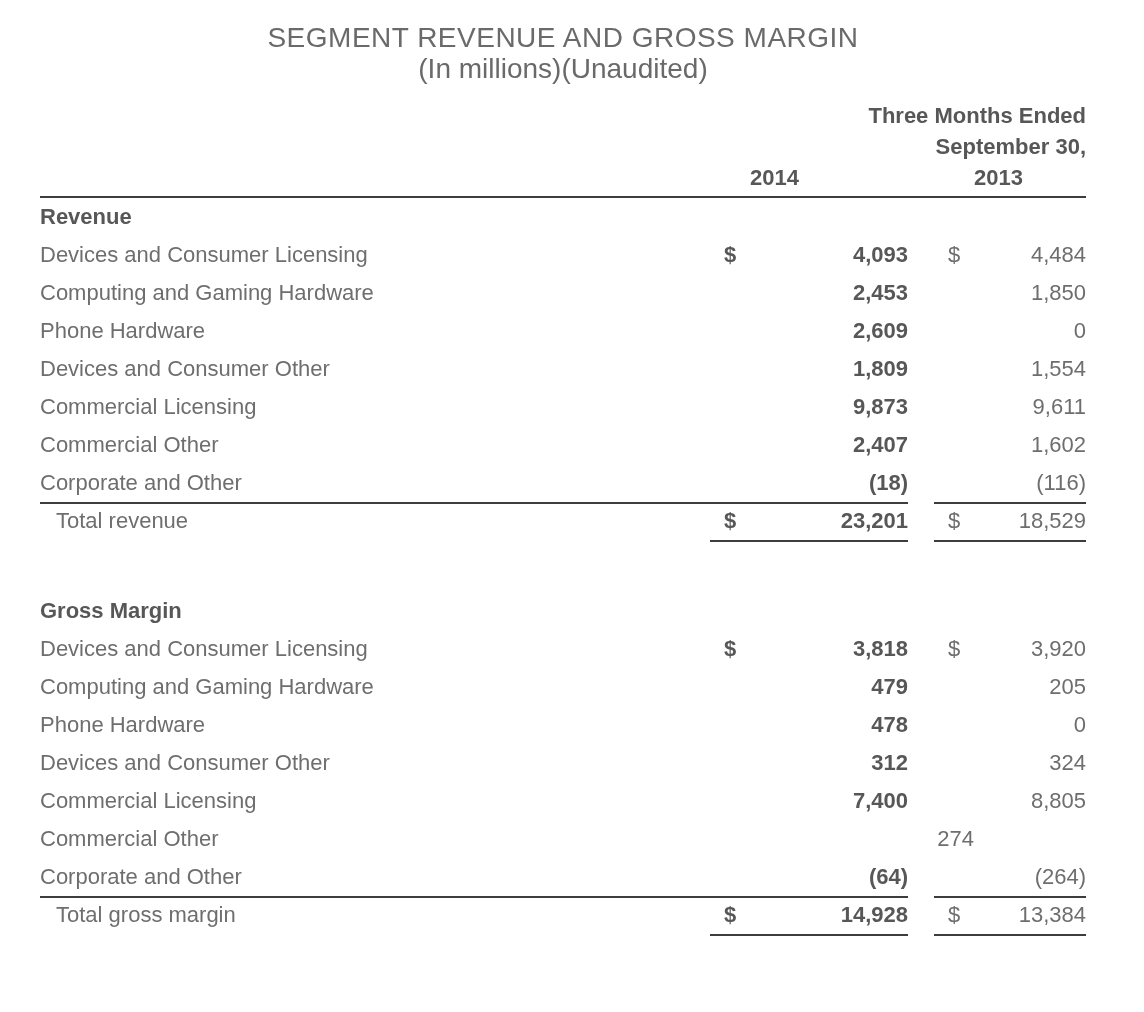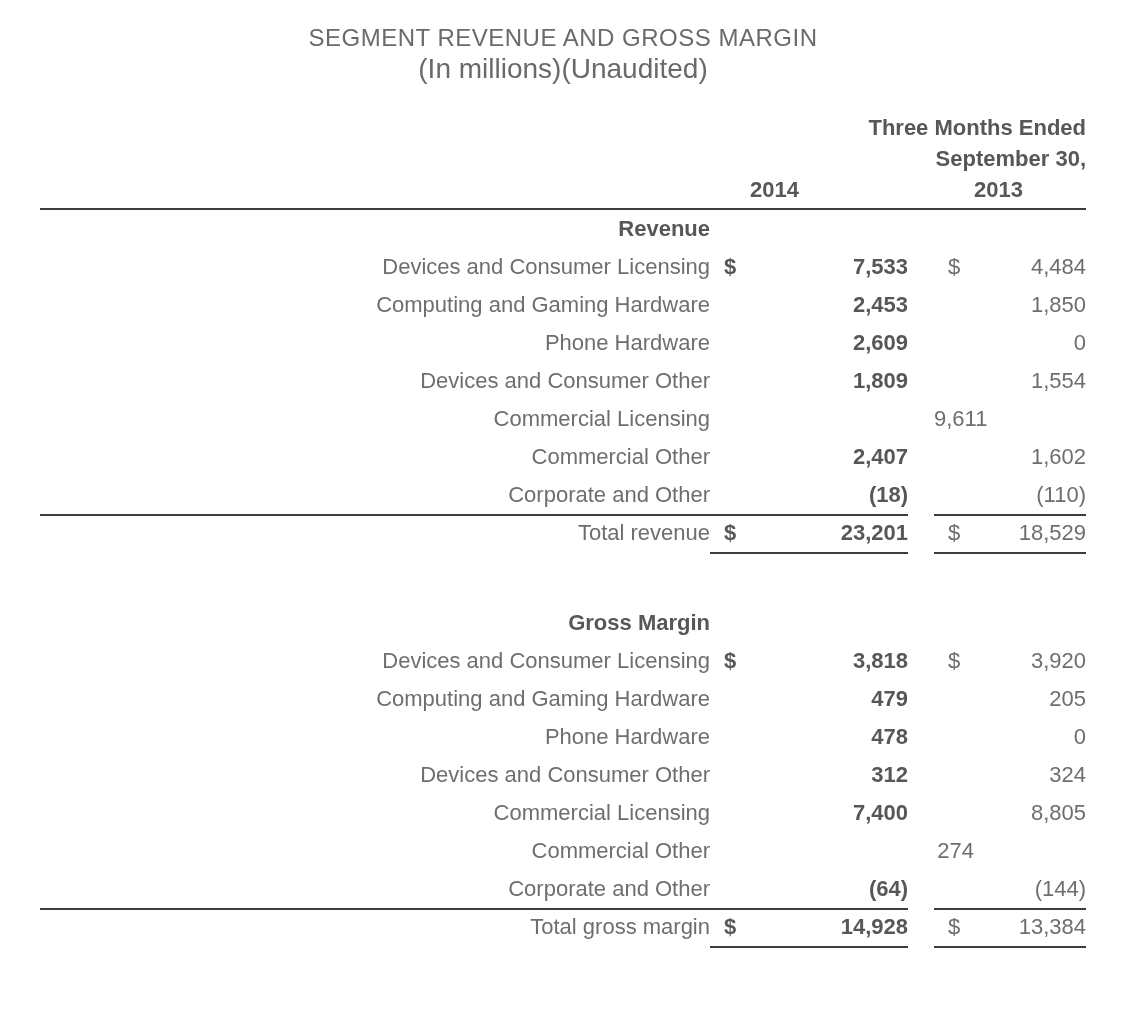--- a/index.html
+++ b/index.html
@@ -10,37 +10,37 @@
   }
   *{margin:0;padding:0;box-sizing:border-box;}
   html,body{width:1144px;height:1012px;background:var(--bg);overflow:hidden;}
   body{
     font-family:"Liberation Sans","DejaVu Sans",sans-serif;
     color:var(--text);
     font-size:22px;
   }
   .page{padding:22px 0 0 40px;width:1086px;}
   .titleblock{width:1046px;text-align:center;}
-  .title{font-size:24px;line-height:32px;letter-spacing:0.5px;color:#6a6a6a;}
+  .title{font-size:28px;line-height:32px;letter-spacing:0.5px;color:#6a6a6a;}
   .subtitle{font-size:28px;line-height:30px;color:#6a6a6a;}
-  .table{width:1046px;margin-top:28px;}
+  .table{width:1046px;margin-top:16px;}
   .period{
     text-align:right;font-weight:bold;color:var(--emph);
     line-height:31px;font-size:22px;
   }
   .row{
     display:grid;
     grid-template-columns:670px 40px 158px 26px 40px 112px;
     align-items:center;
     height:38px;
     line-height:38px;
   }
   .years-row{height:36px;line-height:32px;border-bottom:2.5px solid var(--rule);}
   .cell{height:100%;}
-  .label{text-align:right;white-space:nowrap;}
+  .label{text-align:left;white-space:nowrap;}
   .v1,.v2{text-align:right;white-space:nowrap;}
   .d1,.d2{text-align:center;white-space:nowrap;}
   .bold{font-weight:bold;color:var(--emph);}
   .year{font-weight:bold;color:var(--emph);text-align:left;}
   .rule-below .label,.rule-below .d1,.rule-below .v1,
   .rule-below .d2,.rule-below .v2{border-bottom:2.5px solid var(--rule);}
   .total-row .label{padding-left:16px;}
   .total-row .d1,.total-row .v1,
   .total-row .d2,.total-row .v2{border-bottom:2.5px solid var(--rule);}
   .section-gap{height:52px;}
@@ -72,21 +72,21 @@
       <div class="cell label bold">Revenue</div>
       <div class="cell d1"></div>
           <div class="cell v1"></div>
           <div class="cell gapc"></div>
           <div class="cell d2"></div>
           <div class="cell v2"></div>
     </div>
         <div class="row data-row">
         <div class="cell label">Devices and Consumer Licensing</div>
         <div class="cell d1 bold">$</div>
-        <div class="cell v1 bold">7,533</div>
+        <div class="cell v1 bold">4,093</div>
         <div class="cell gapc"></div>
         <div class="cell d2">$</div>
         <div class="cell v2">4,484</div>
       </div>
         <div class="row data-row">
         <div class="cell label">Computing and Gaming Hardware</div>
         <div class="cell d1 bold"></div>
         <div class="cell v1 bold">2,453</div>
         <div class="cell gapc"></div>
         <div class="cell d2"></div>
@@ -104,39 +104,40 @@
         <div class="cell label">Devices and Consumer Other</div>
         <div class="cell d1 bold"></div>
         <div class="cell v1 bold">1,809</div>
         <div class="cell gapc"></div>
         <div class="cell d2"></div>
         <div class="cell v2">1,554</div>
       </div>
         <div class="row data-row">
         <div class="cell label">Commercial Licensing</div>
         <div class="cell d1 bold"></div>
+        <div class="cell v1 bold">9,873</div>
         <div class="cell gapc"></div>
         <div class="cell d2"></div>
         <div class="cell v2">9,611</div>
       </div>
         <div class="row data-row">
         <div class="cell label">Commercial Other</div>
         <div class="cell d1 bold"></div>
         <div class="cell v1 bold">2,407</div>
         <div class="cell gapc"></div>
         <div class="cell d2"></div>
         <div class="cell v2">1,602</div>
       </div>
         <div class="row data-row rule-below">
         <div class="cell label">Corporate and Other</div>
         <div class="cell d1 bold"></div>
         <div class="cell v1 bold">(18)</div>
         <div class="cell gapc"></div>
         <div class="cell d2"></div>
-        <div class="cell v2">(110)</div>
+        <div class="cell v2">(116)</div>
       </div>
         <div class="row total-row">
       <div class="cell label">Total revenue</div>
       <div class="cell d1 bold">$</div>
       <div class="cell v1 bold">23,201</div>
       <div class="cell gapc"></div>
       <div class="cell d2">$</div>
       <div class="cell v2">18,529</div>
     </div>
         <div class="section-gap"></div>
@@ -194,21 +195,21 @@
         <div class="cell gapc"></div>
         <div class="cell d2"></div>
         <div class="cell v2">274</div>
       </div>
         <div class="row data-row rule-below">
         <div class="cell label">Corporate and Other</div>
         <div class="cell d1 bold"></div>
         <div class="cell v1 bold">(64)</div>
         <div class="cell gapc"></div>
         <div class="cell d2"></div>
-        <div class="cell v2">(144)</div>
+        <div class="cell v2">(264)</div>
       </div>
         <div class="row total-row">
       <div class="cell label">Total gross margin</div>
       <div class="cell d1 bold">$</div>
       <div class="cell v1 bold">14,928</div>
       <div class="cell gapc"></div>
       <div class="cell d2">$</div>
       <div class="cell v2">13,384</div>
     </div>
       </div>

